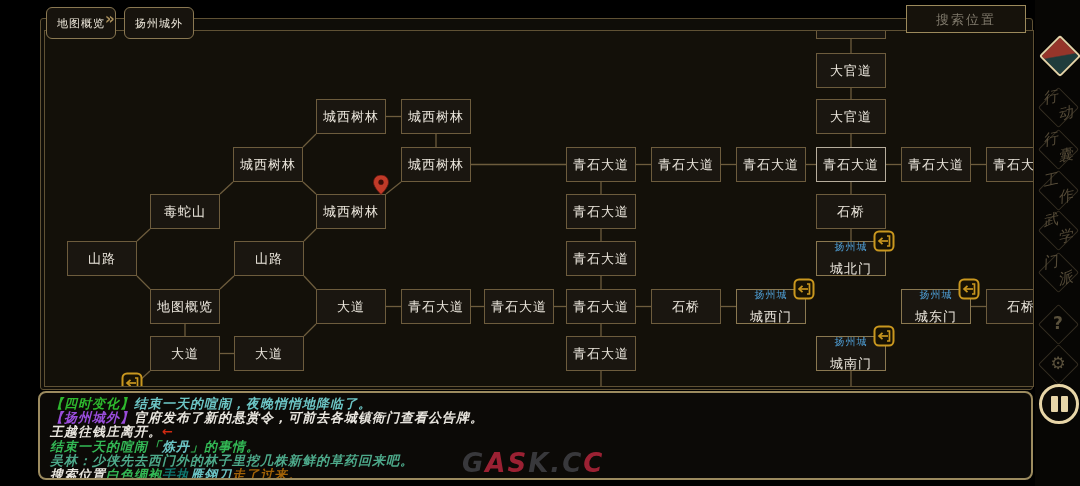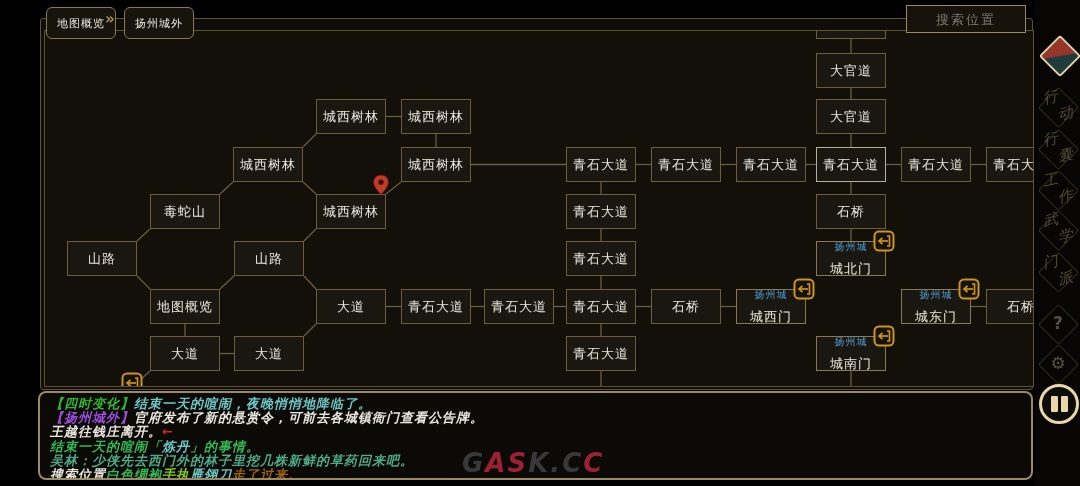--- a/index.html
+++ b/index.html
@@ -324,21 +324,21 @@
       <div class="log-line">
         <span style="color: rgb(233, 230, 223);">王越往钱庄离开。</span><span style="color: rgb(207, 42, 18);">←</span>
       </div>
       <div class="log-line">
         <span style="color: rgb(51, 184, 85);">结束一天的喧闹「</span><span style="color: rgb(108, 197, 197);">炼丹</span><span style="color: rgb(51, 184, 85);">」的事情。</span>
       </div>
       <div class="log-line">
         <span style="color: rgb(77, 169, 138);">吴林：少侠先去西门外的林子里挖几株新鲜的草药回来吧。</span>
       </div>
       <div class="log-line">
-        <span style="color: rgb(233, 230, 223);">搜索位置</span><span style="color: rgb(51, 184, 85);">白色绸袍</span><span style="color: #84cc16;">手执</span><span style="color: rgb(108, 197, 197);">雁翎刀</span><span style="color: #a16207;">走了过来。</span>
+        <span style="color: rgb(233, 230, 223);">搜索位置</span><span style="color: rgb(51, 184, 85);">白色绸袍</span><span style="color: #0f766e;">手执</span><span style="color: rgb(108, 197, 197);">雁翎刀</span><span style="color: #a16207;">走了过来。</span>
       </div>
     </div>
   </div>
 
   <div class="watermark">
     <span style="color: rgb(60, 60, 64);">G</span><span style="color: rgb(168, 35, 55);">A</span><span style="color: rgb(168, 35, 55);">S</span><span style="color: rgb(60, 60, 64);">K</span><span style="color: rgb(60, 60, 64);">.</span><span style="color: rgb(60, 60, 64);">C</span><span style="color: rgb(168, 35, 55);">C</span>
   </div>
 
 </div>
 

